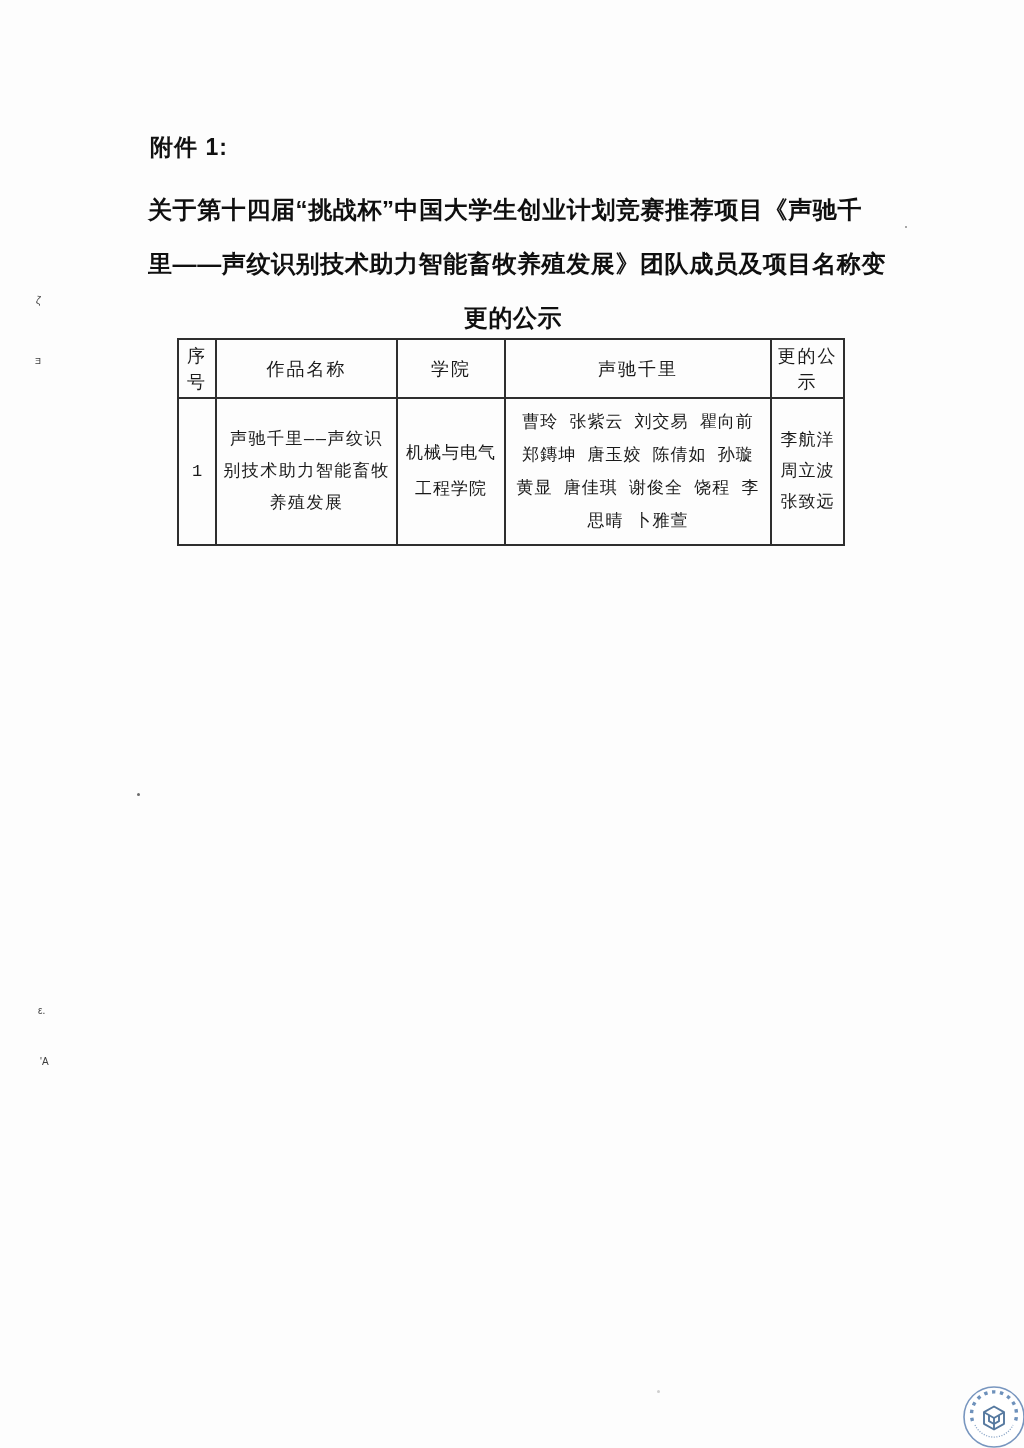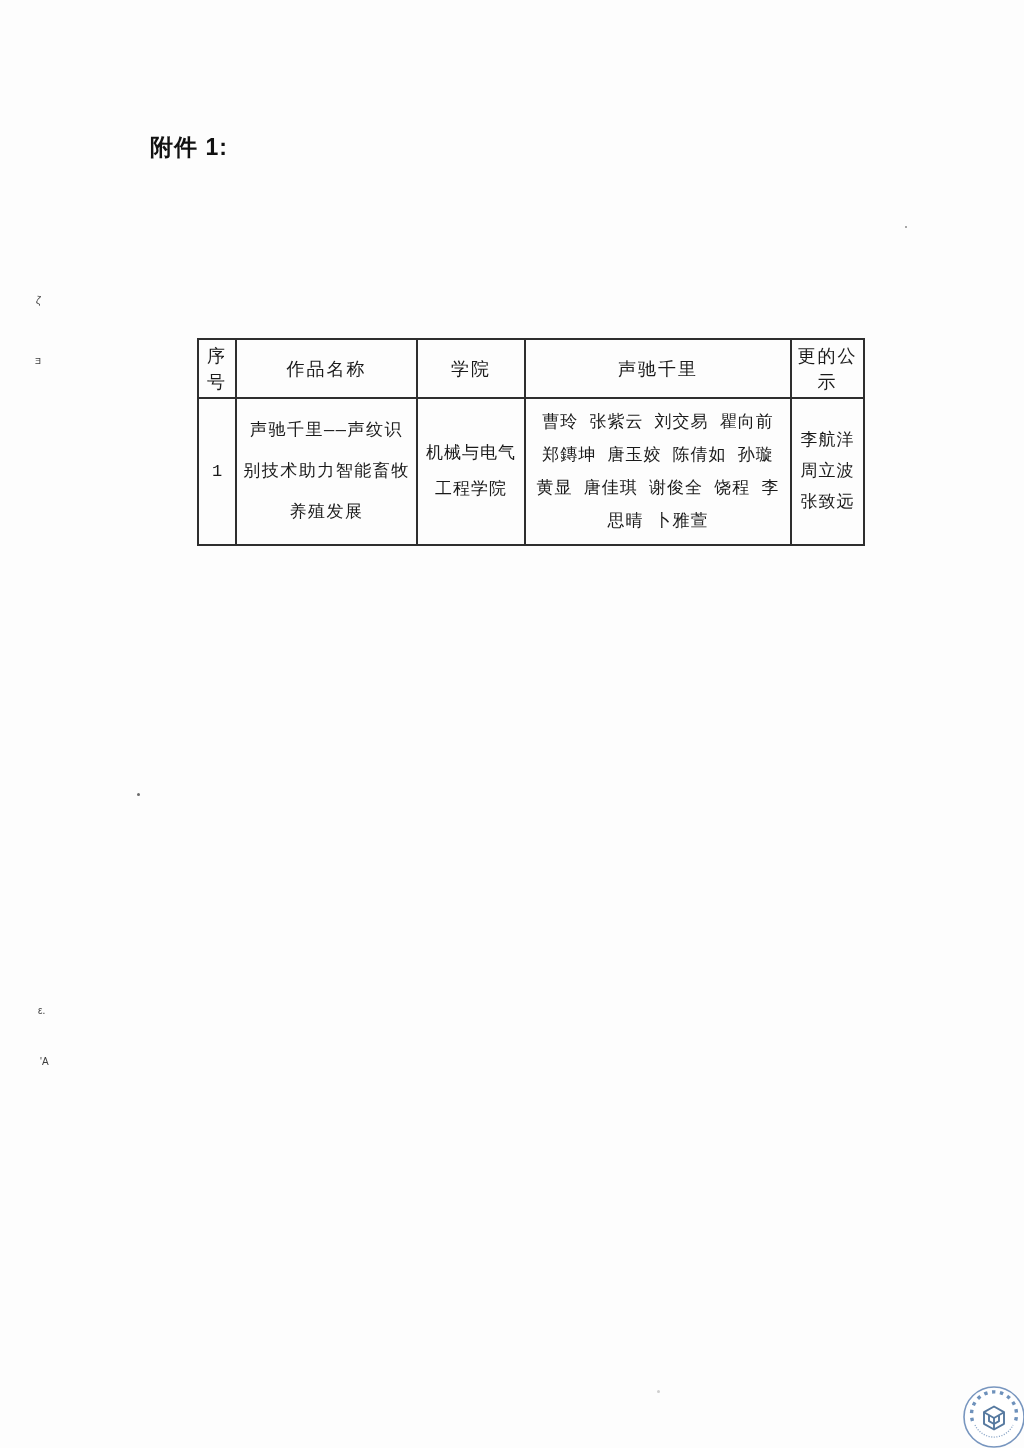--- a/index.html
+++ b/index.html
@@ -33,39 +33,38 @@
   .doc-title .t-line.centered { text-align: center; white-space: normal; }
 
   table.projects {
     position: absolute;
     left: 177px; top: 338px;
     width: 666px;
     border-collapse: collapse;
     table-layout: fixed;
     font-size: 17px;
     color: #1a1a1a;
-    margin-left: 20px;
   }
   table.projects th, table.projects td {
     border: 2px solid #2e2e2e;
     text-align: center;
     vertical-align: middle;
     font-weight: 400;
     padding: 2px 4px;
     overflow: hidden;
   }
   table.projects th {
     font-size: 18px;
     letter-spacing: 2px;
     line-height: 26px;
     height: 53px;
   }
   table.projects td { height: 141px; font-family: Liberation Mono, monospace; }
   td.serial-cell { font-size: 17px; }
-  td.work-title-cell { padding: 0 16px; line-height: 41px; letter-spacing: 1.5px; }
+  td.work-title-cell { padding: 0 16px; line-height: 32px; letter-spacing: 1.5px; }
   td.college-cell { padding: 0 10px; line-height: 36px; letter-spacing: 1px; }
   td.authors-cell { padding: 4px 9px; line-height: 33px; letter-spacing: 1px; }
   td.advisors-cell { padding: 0 2px; line-height: 31px; letter-spacing: 1px; }
 
   .scan-mark { position: absolute; color: #3d3d3d; font-size: 10px; line-height: 10px; }
   #mark-1 { left: 36px; top: 295px; font-size: 11px; transform: rotate(8deg); }
   #mark-2 { left: 35px; top: 356px; font-size: 9px; }
   #mark-3 { left: 38px; top: 1006px; font-size: 10px; }
   #mark-4 { left: 40px; top: 1057px; font-size: 10px; }
   .speck { position: absolute; border-radius: 50%; background: #6a6a6a; }
@@ -79,20 +78,25 @@
     width: 68px; height: 68px;
   }
 </style>
 </head>
 <body>
 
 <div class="page">
 
   <div class="attachment-label">附件 1:</div>
 
+  <div class="doc-title">
+    <div class="t-line">关于第十四届“挑战杯”中国大学生创业计划竞赛推荐项目《声驰千</div>
+    <div class="t-line">里——声纹识别技术助力智能畜牧养殖发展》团队成员及项目名称变</div>
+    <div class="t-line centered">更的公示</div>
+  </div>
 
   <table class="projects">
     <colgroup>
       <col style="width:38px">
       <col style="width:181px">
       <col style="width:108px">
       <col style="width:266px">
       <col style="width:73px">
     </colgroup>
     <thead>

